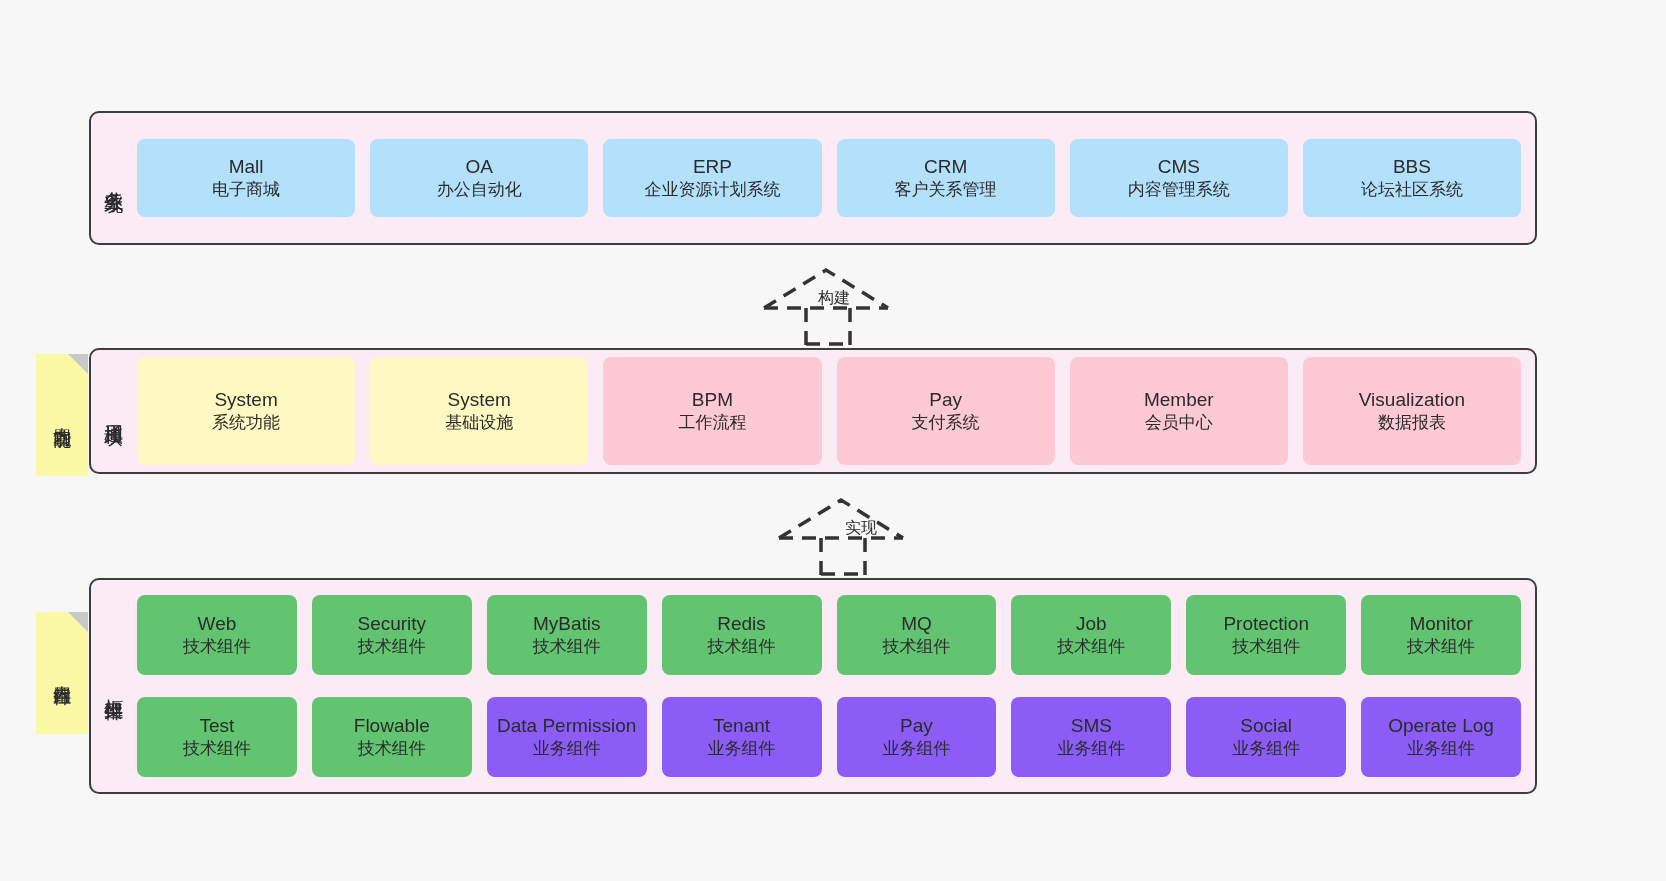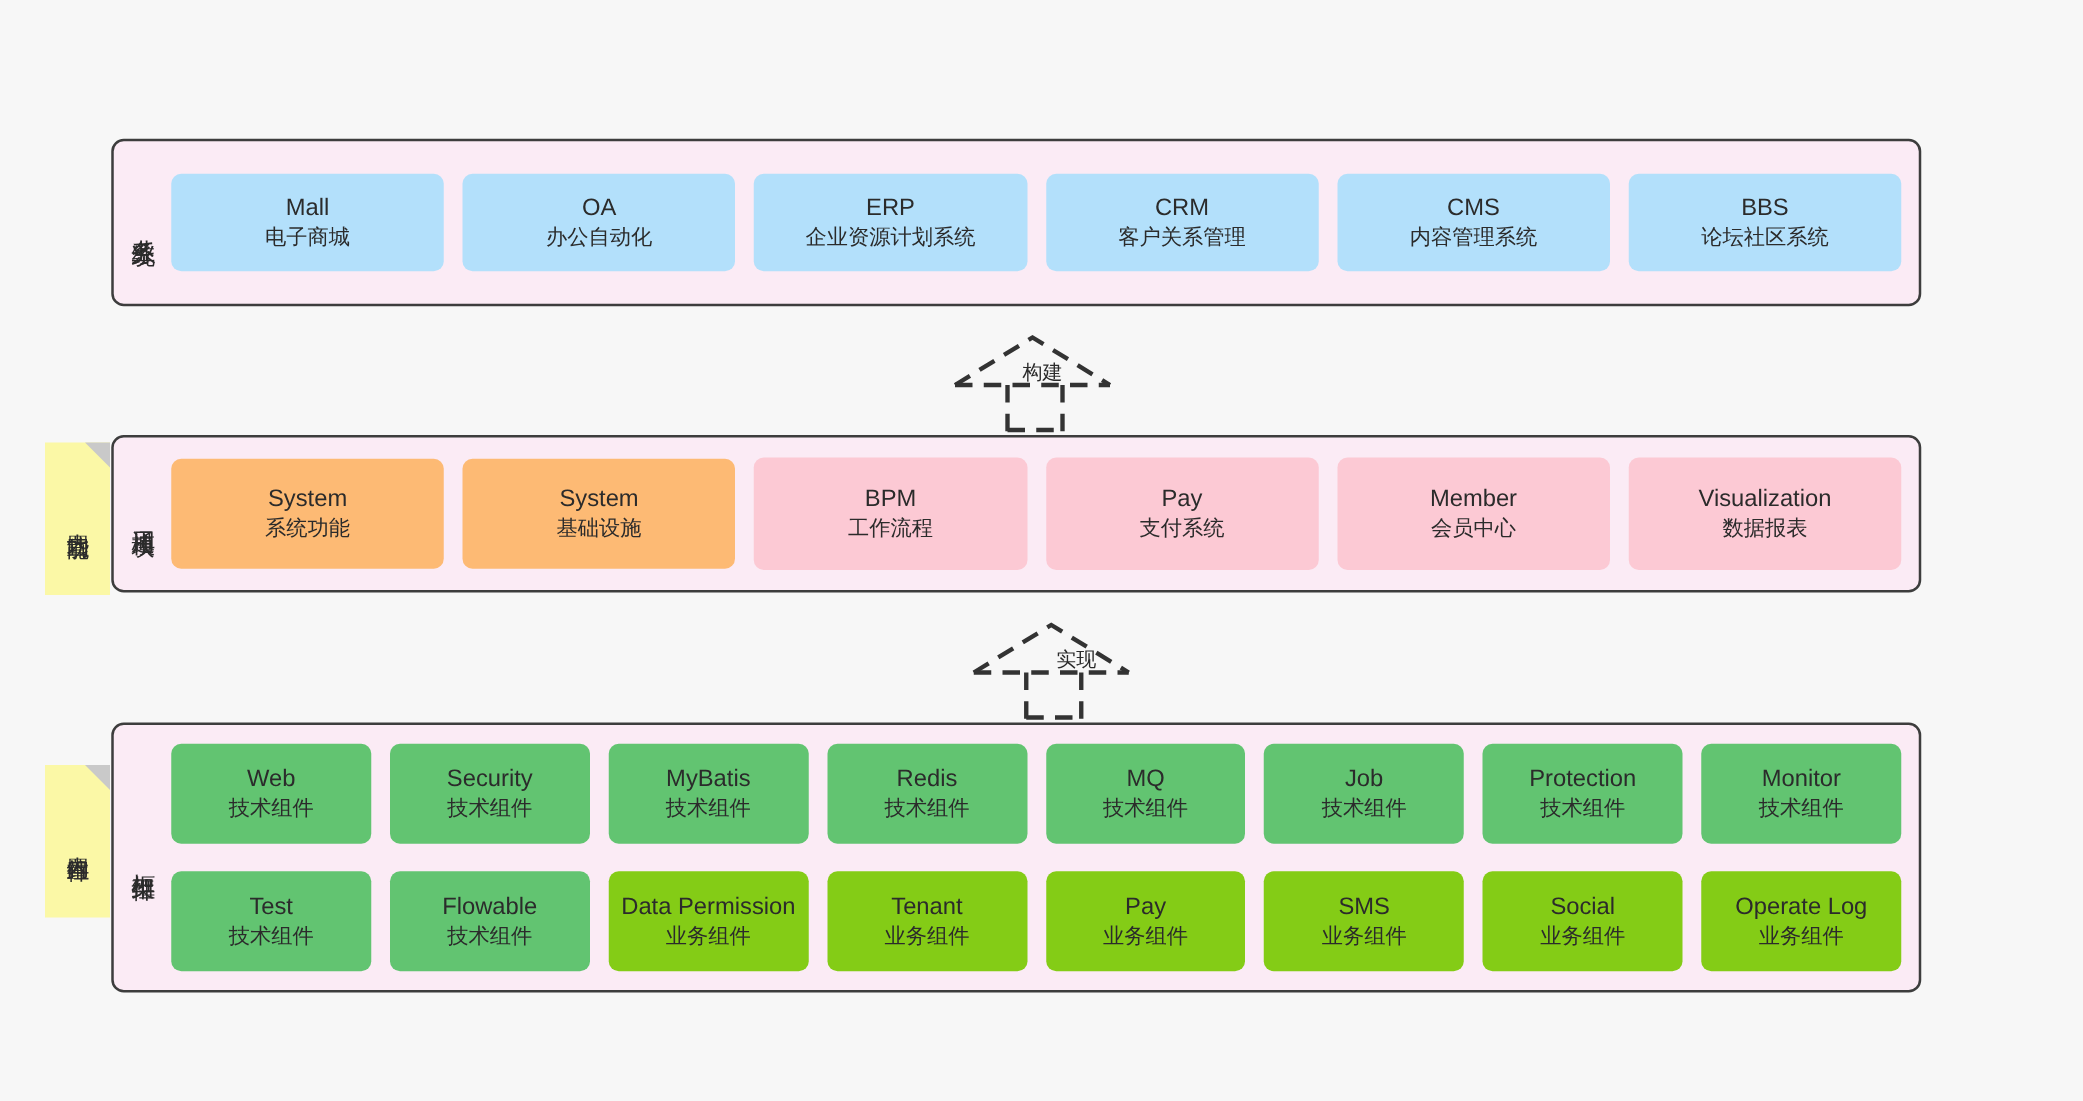--- a/index.html
+++ b/index.html
@@ -66,24 +66,24 @@
     justify-content:center;
     text-align:center;
     box-sizing:border-box;
     padding:6px 4px;
     line-height:1.28;
   }
   .card .en{font-size:19px;}
   .card .cn{font-size:17px;}
 
   .card.blue       {background:#b3e0fb;height:78px;text-align:right;}
-  .card.red        {background:#fdba74;height:88px;}
-  .card.pink       {background:#fcc9d4;height:90px;}
+  .card.red        {background:#fef9c3;height:108px;}
+  .card.pink       {background:#fcc9d4;height:108px;}
   .card.green      {background:#62c471;height:80px;}
-  .card.lightgreen {background:#84cc16;height:80px;}
+  .card.lightgreen {background:#8b5cf6;height:80px;}
 
   
   .note{
     position:absolute;
     background:#fbf8a6;
     width:52px;
     display:flex;
     align-items:center;
     justify-content:center;
     font-size:18px;

